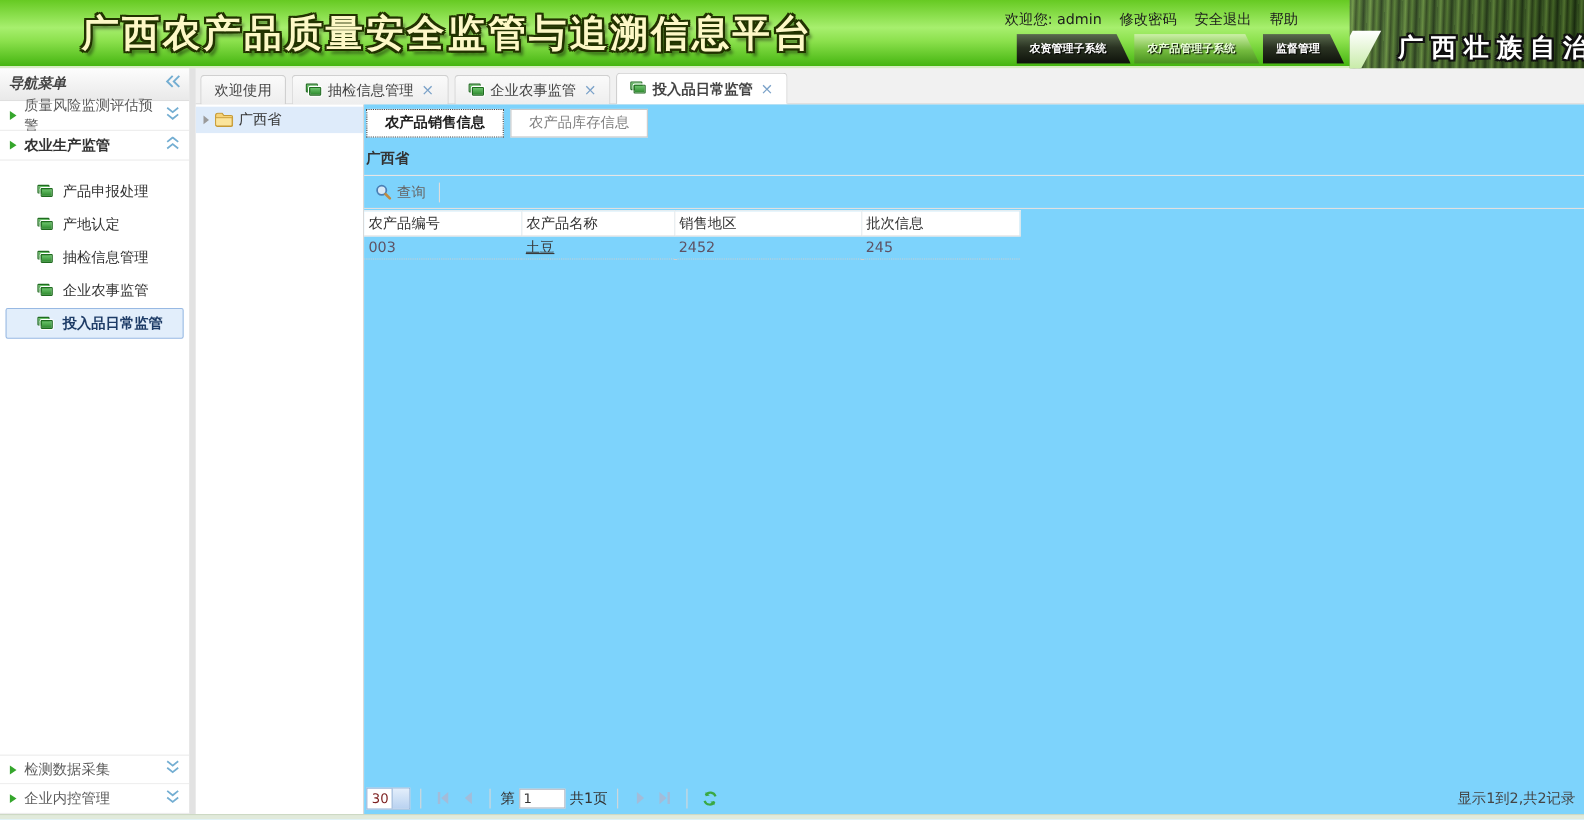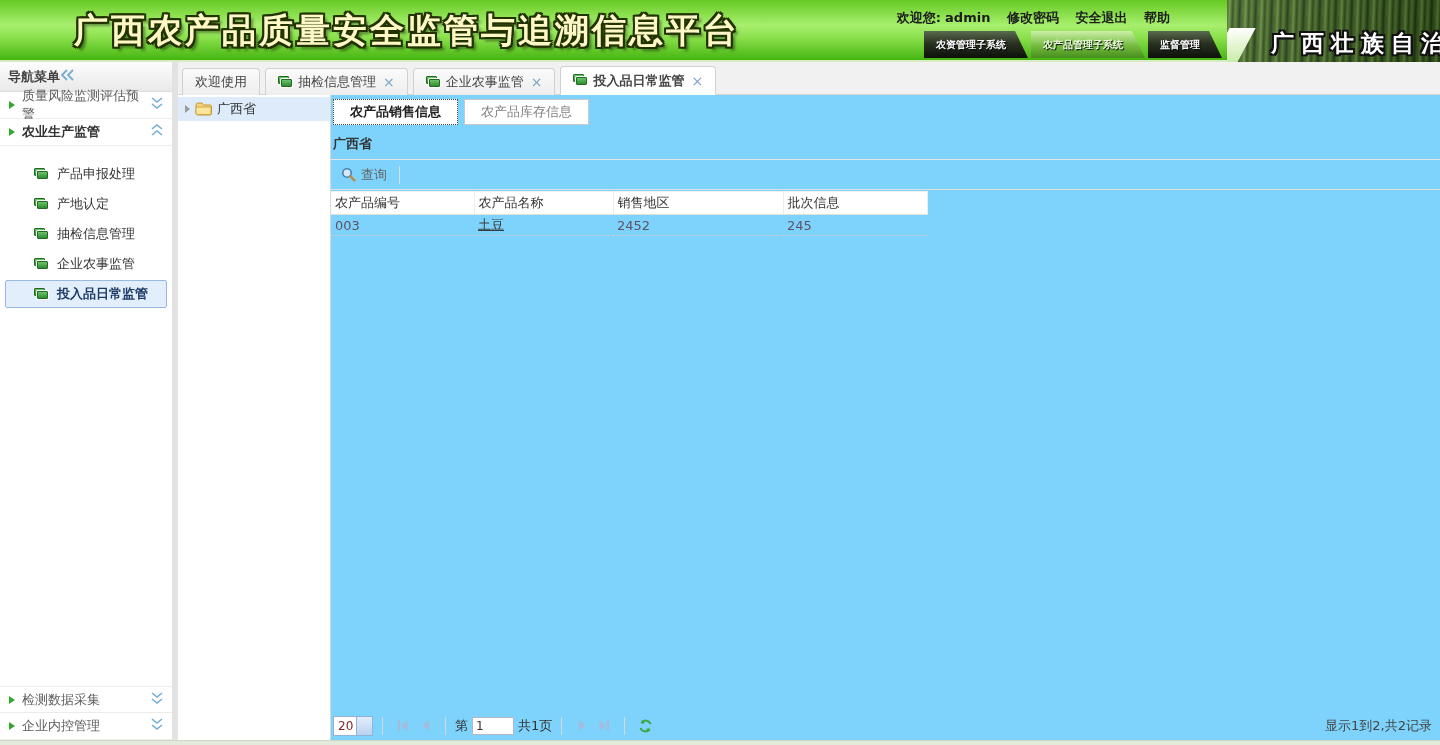--- a/index.html
+++ b/index.html
@@ -7,21 +7,21 @@
     font-family:"DejaVu Sans","Liberation Sans",sans-serif; font-size:13px; background:#fff; }
 
   
   .header { position:relative; width:1440px; height:62px;
     background:linear-gradient(to bottom,#66ca22 0%,#a7ef6e 42%,#8ce14d 62%,#45b510 100%);
     border-bottom:2px solid #d7ecc2; }
   .header-title { position:absolute; left:74px; top:8px; font-size:34px; font-weight:bold;
     letter-spacing:3px; color:#fdf8c6;
     text-shadow:-2px 0 #223300,2px 0 #223300,0 -2px #223300,0 2px #223300,
       -2px -2px #223300,2px 2px #223300,-2px 2px #223300,2px -2px #223300,4px 4px 3px rgba(0,0,0,.45); }
-  .welcome-row { position:absolute; top:9px; right:266px; color:#1c1c1c; font-size:13px;font-weight:bold; }
+  .welcome-row { position:absolute; top:9px; right:256px; color:#1c1c1c; font-size:13px; }
   .welcome-row span { margin-right:4px; }
   .welcome-row .hlink { margin-left:8px; cursor:pointer; }
   .subsys-bar { position:absolute; bottom:2px; right:218px; display:flex; }
   .subsys-tab { height:27px; line-height:27px; padding:0 22px 0 12px; margin-left:3px;
     font-size:10px; font-weight:bold; color:#fff; cursor:pointer;
     clip-path:polygon(0 0,calc(100% - 13px) 0,100% 100%,0 100%);
     background:linear-gradient(to bottom,#5a6b4e 0%,#2a3322 45%,#0d110a 100%);
     text-shadow:1px 1px 1px #000; }
   .subsys-tab.active { color:#eaffd8;
     background:linear-gradient(to bottom,#cdf0a8 0%,#74bb3f 55%,#478f1d 100%); }
@@ -37,21 +37,21 @@
     text-shadow:-2px 0 #111,2px 0 #111,0 -2px #111,0 2px #111,2px 2px #111,-2px -2px #111,2px -2px #111,-2px 2px #111; }
 
   
   .page-body { display:flex; width:1440px; height:678px; }
   .footer-strip { width:1440px; height:5px; background:#e1eadb; border-top:1px solid #cdd9c4; }
 
   
   .sidebar { width:172px; height:100%; background:#fff; display:flex; flex-direction:column; }
   .sidebar-header { height:30px; line-height:30px; padding:0 8px;
     background:linear-gradient(to bottom,#fdfdfd,#e9e9e9); border-bottom:1px solid #dcdcdc;
-    font-weight:bold; color:#444; display:flex; align-items:center; }
+    font-weight:bold; color:#444; display:flex; justify-content:space-between; align-items:center;font-style:italic; }
   .nav-group { height:27px; display:flex; align-items:center; padding:0 9px;
     border-bottom:1px solid #ececec; color:#5c5c5c; cursor:pointer; background:#fff; }
   .nav-group .grp-label { flex:1; margin-left:7px; }
   .nav-group.bold .grp-label { font-weight:bold; color:#333; }
   .tri-green { width:0; height:0; border-left:6px solid #35a62c; border-top:4px solid transparent;
     border-bottom:4px solid transparent; flex:none; }
   .submenu { padding:14px 0 10px 0; }
   .submenu-item { height:28px; display:flex; align-items:center; padding:0 6px 0 28px;
     color:#333; cursor:pointer; margin:0 5px 2px 5px; border:1px solid transparent; }
   .submenu-item .mi-label { margin-left:8px; }
@@ -324,21 +324,21 @@
               <td>2452</td>
               <td>245</td>
             </tr>
           </tbody>
         </table>
 
         <div class="content-fill"></div>
 
         <div class="pager">
           <div class="combo">
-            <span class="combo-value">20</span>
+            <span class="combo-value">30</span>
             <span class="combo-btn">
               <svg width="9" height="6" viewBox="0 0 9 6">
                   <path d="M1 1 L4.5 4.5 L8 1" fill="none" stroke="#33669 9" stroke-width="1.8"></path>
                 </svg>
             </span>
           </div>
           <div class="pager-sep"></div>
           <div class="pg-btn">
             <svg width="12" height="11" viewBox="0 0 12 11">
                 <rect x="1" y="0" width="2.2" height="11" fill="#a3bcd9"></rect>

